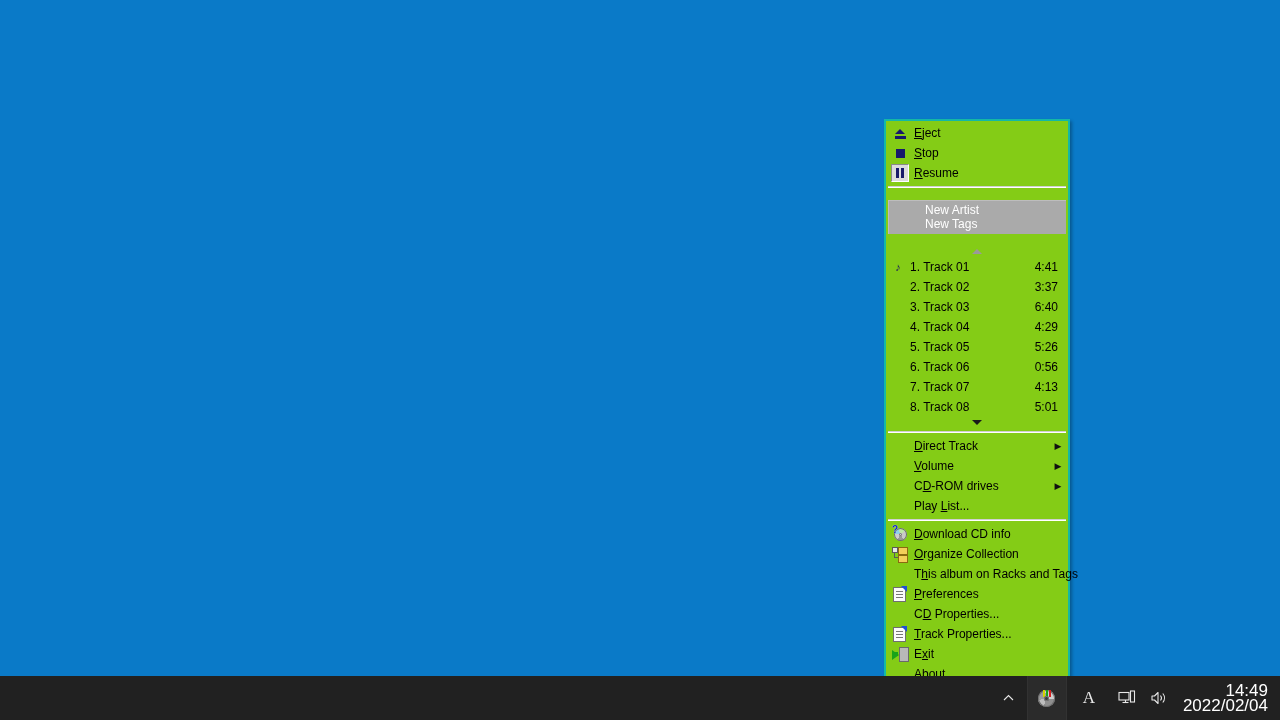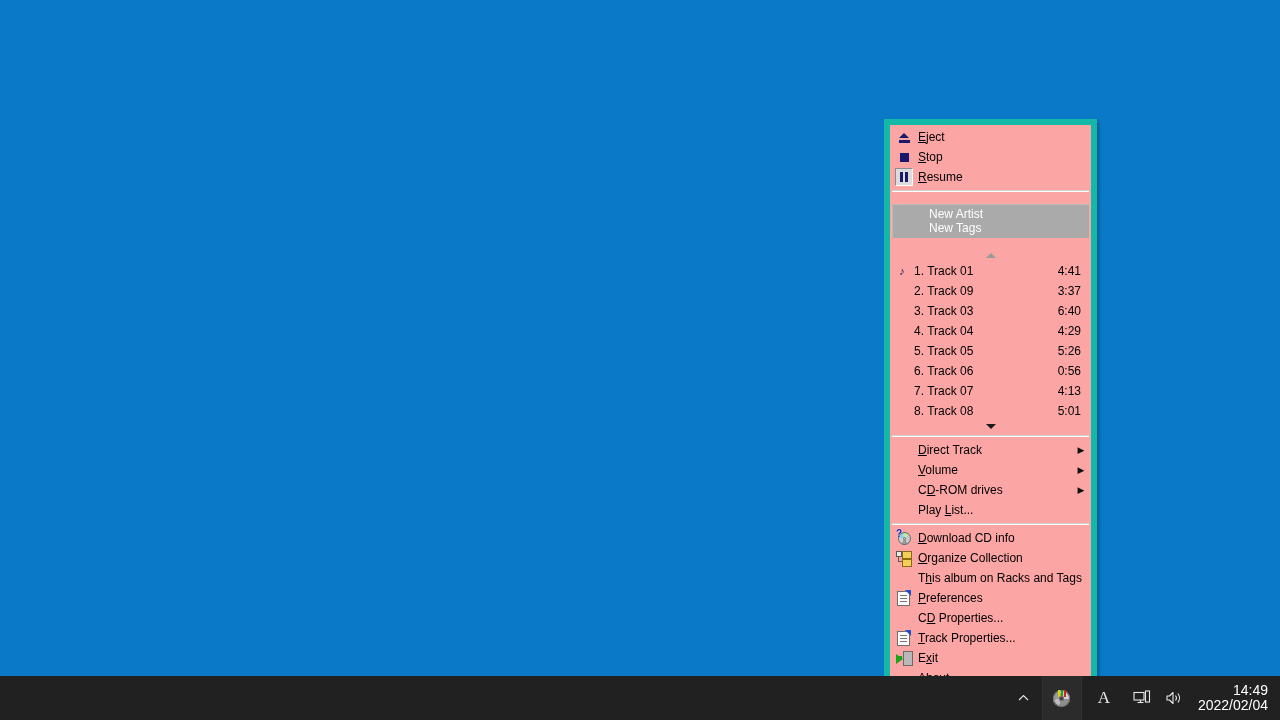--- a/index.html
+++ b/index.html
@@ -47,21 +47,21 @@
   .tray-btn.cdapp {
     width: 26px;
     background: #2b2b2b;
     border-left: 1px solid #323232;
     border-right: 1px solid #323232;
   }
   .ime-a { font-size: 17px; color: #e8e8e8; padding: 0 10px; font-family: "Liberation Serif", serif;}
   .tray-icon { padding: 0 7px; }
   #clock {
     color: #ffffff;
-    font-size: 14px;
+    font-size: 17px;
     line-height: 15px;
     text-align: right;
     padding: 0 12px 0 8px;
     font-family: "Liberation Sans", sans-serif;
   }
 
   
   .cd-disc {
     position: relative;
     width: 17px; height: 17px;
@@ -80,23 +80,23 @@
   .cd-bars { position:absolute; left:5px; top:0px; width:9px; height:8px; }
   .cd-bars i { position:absolute; top:0; width:2px; height:7px; display:block;}
   .cd-bars i:nth-child(1){ left:0px; background:#d4d400; }
   .cd-bars i:nth-child(2){ left:3px; background:#17a517; }
   .cd-bars i:nth-child(3){ left:6px; background:#d42020; }
 
   
   #cdmenu {
     position: absolute;
     left: 884px; top: 119px;
-    width: 213px;
-    background: #fca5a5;
-    border: 6px solid #14b8a6;
+    width: 186px;
+    background: #84cc16;
+    border: 2px solid #14b8a6;
     box-shadow: 2px 2px 3px rgba(0,0,0,0.28);
     font-size: 12px;
     color: #000000;
     padding: 2px 0 2px 0;
     box-sizing: border-box;
   }
 
   .mi {
     display: flex;
     align-items: center;
@@ -319,21 +319,21 @@
   <div id="track-list">
       <div class="track">
         <span class="icon-slot">
           <span class="ico-note">♪</span>
         </span>
         <span class="t-name">1. Track 01</span>
         <span class="t-time">4:41</span>
       </div>
       <div class="track">
         <span class="icon-slot"></span>
-        <span class="t-name">2. Track 09</span>
+        <span class="t-name">2. Track 02</span>
         <span class="t-time">3:37</span>
       </div>
       <div class="track">
         <span class="icon-slot"></span>
         <span class="t-name">3. Track 03</span>
         <span class="t-time">6:40</span>
       </div>
       <div class="track">
         <span class="icon-slot"></span>
         <span class="t-name">4. Track 04</span>

